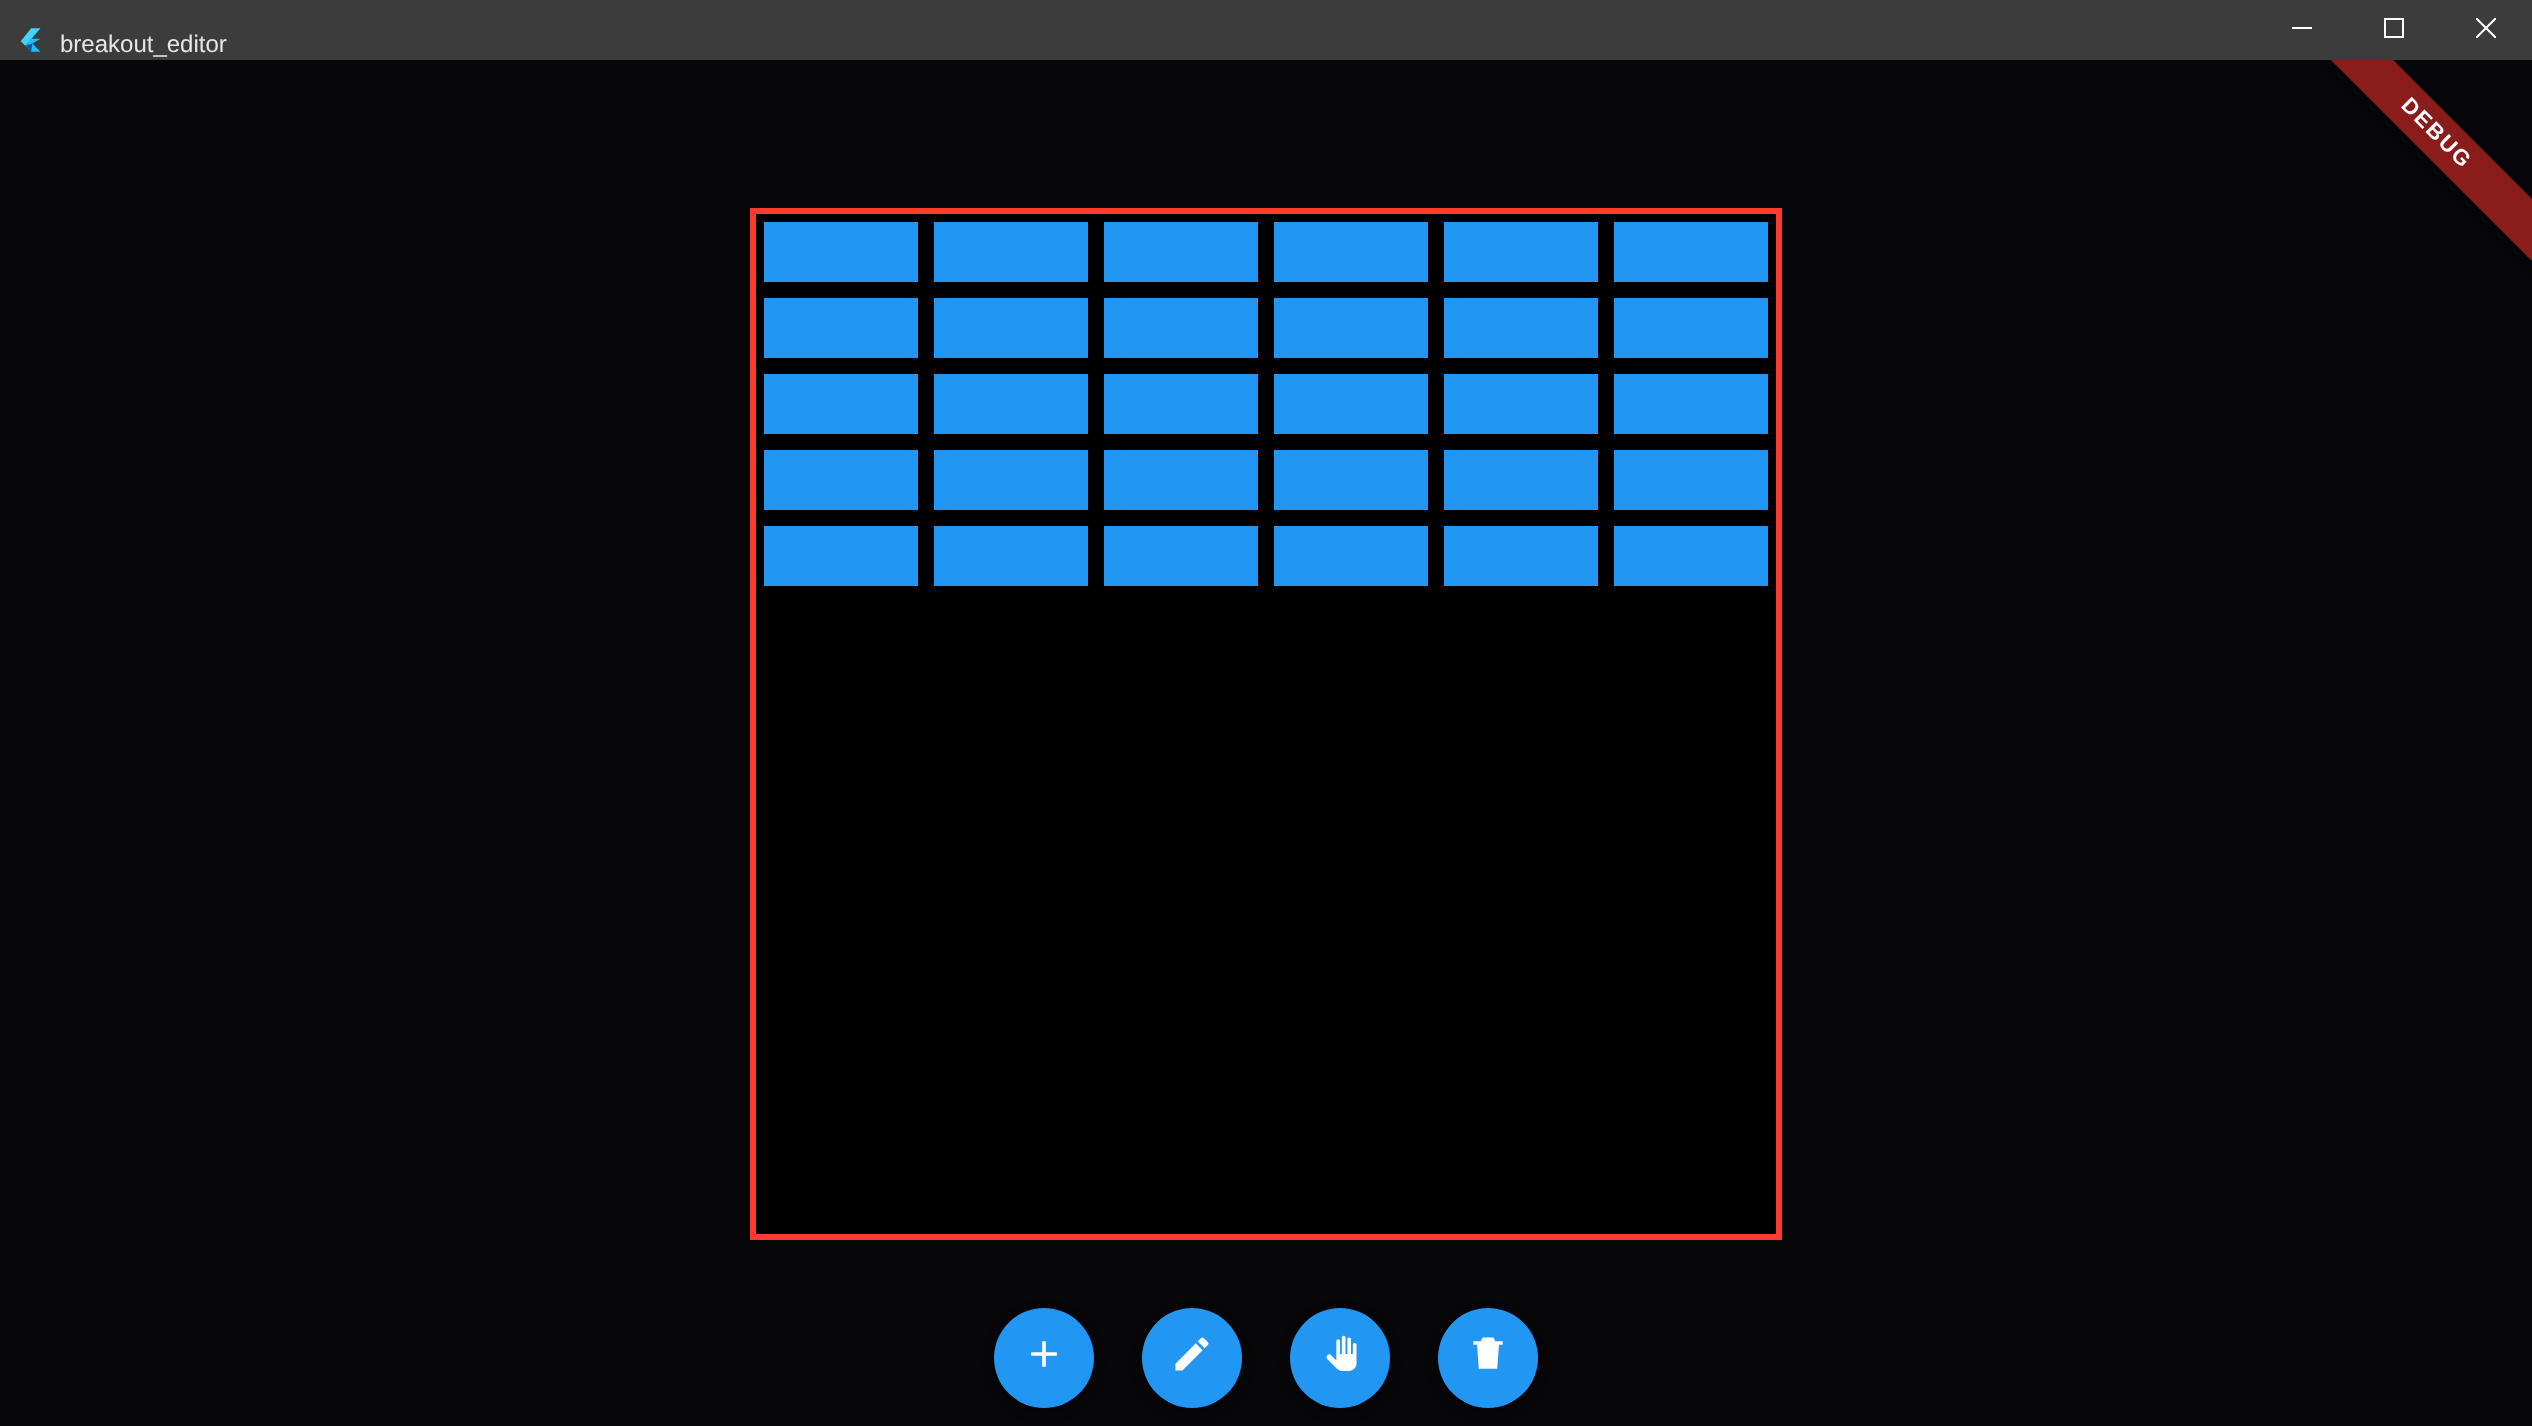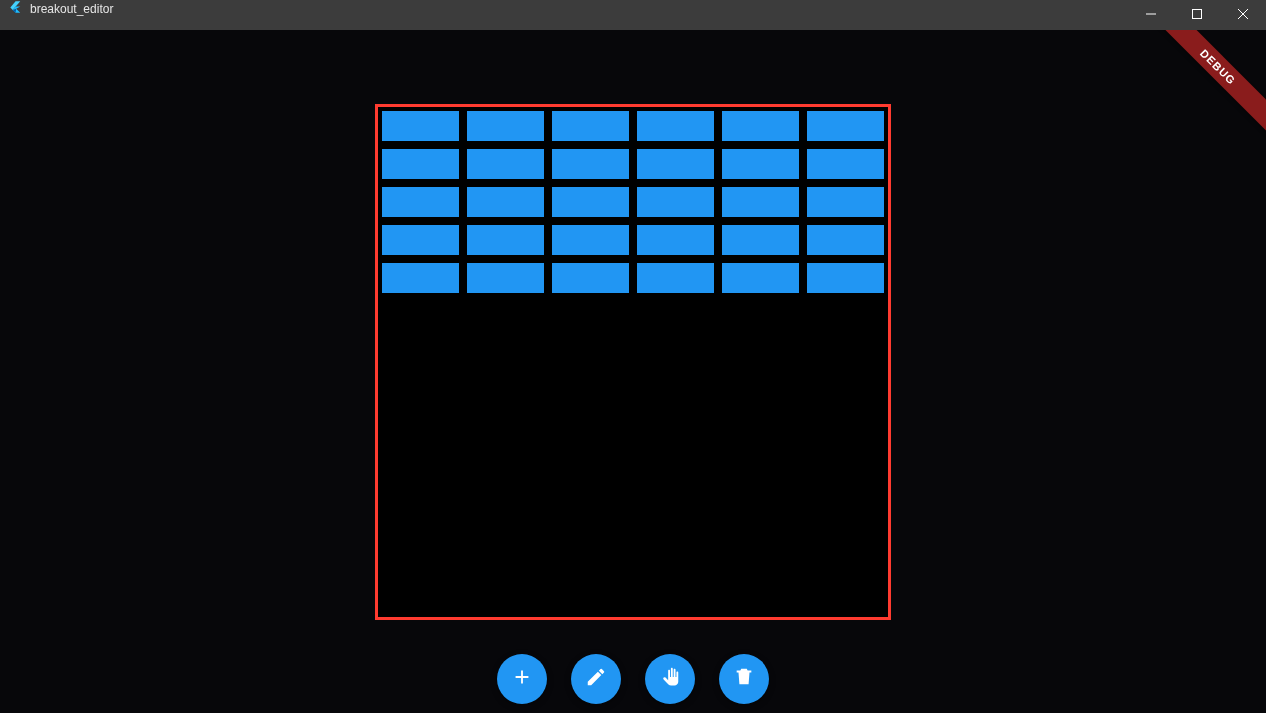--- a/index.html
+++ b/index.html
@@ -3,21 +3,21 @@
 <meta charset="utf-8">
 <style>
   html, body {
     margin: 0; padding: 0; width: 1266px; height: 713px; overflow: hidden;
     font-family: "Segoe UI", Arial, sans-serif; background: #000;
   }
   .window { width: 1266px; height: 713px; background: #07070a; position: relative; }
 
   
   .titlebar {
-    height: 30px; background: #3c3c3c; display: flex; align-items: flex-start;
+    height: 30px; background: #3c3c3c; display: flex; align-items: flex-end;
     justify-content: space-between; color: #e6e6e6; font-size: 12px;
     user-select: none;
   }
   .titlebar-left { display: flex; align-items: center; gap: 8px; padding-left: 8px; }
   .titlebar-right { display: flex; align-items: center; height: 100%; }
   .sys-btn {
     width: 46px; height: 30px; display: flex; align-items: center; justify-content: center;
     color: #fff; cursor: default;
   }
   .sys-btn svg { width: 10px; height: 10px; stroke: #ffffff; stroke-width: 1; fill: none; }

